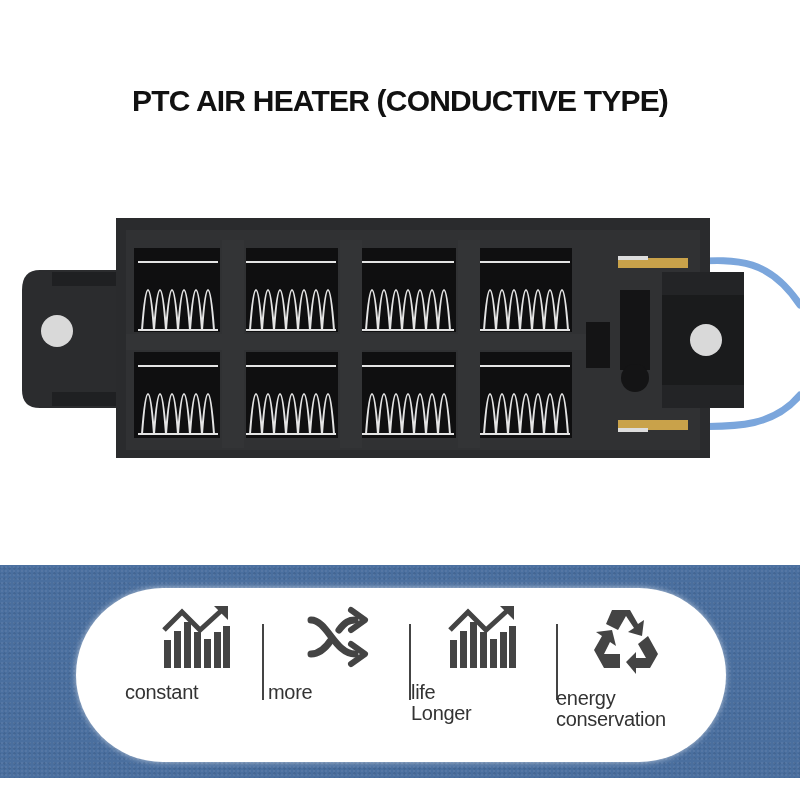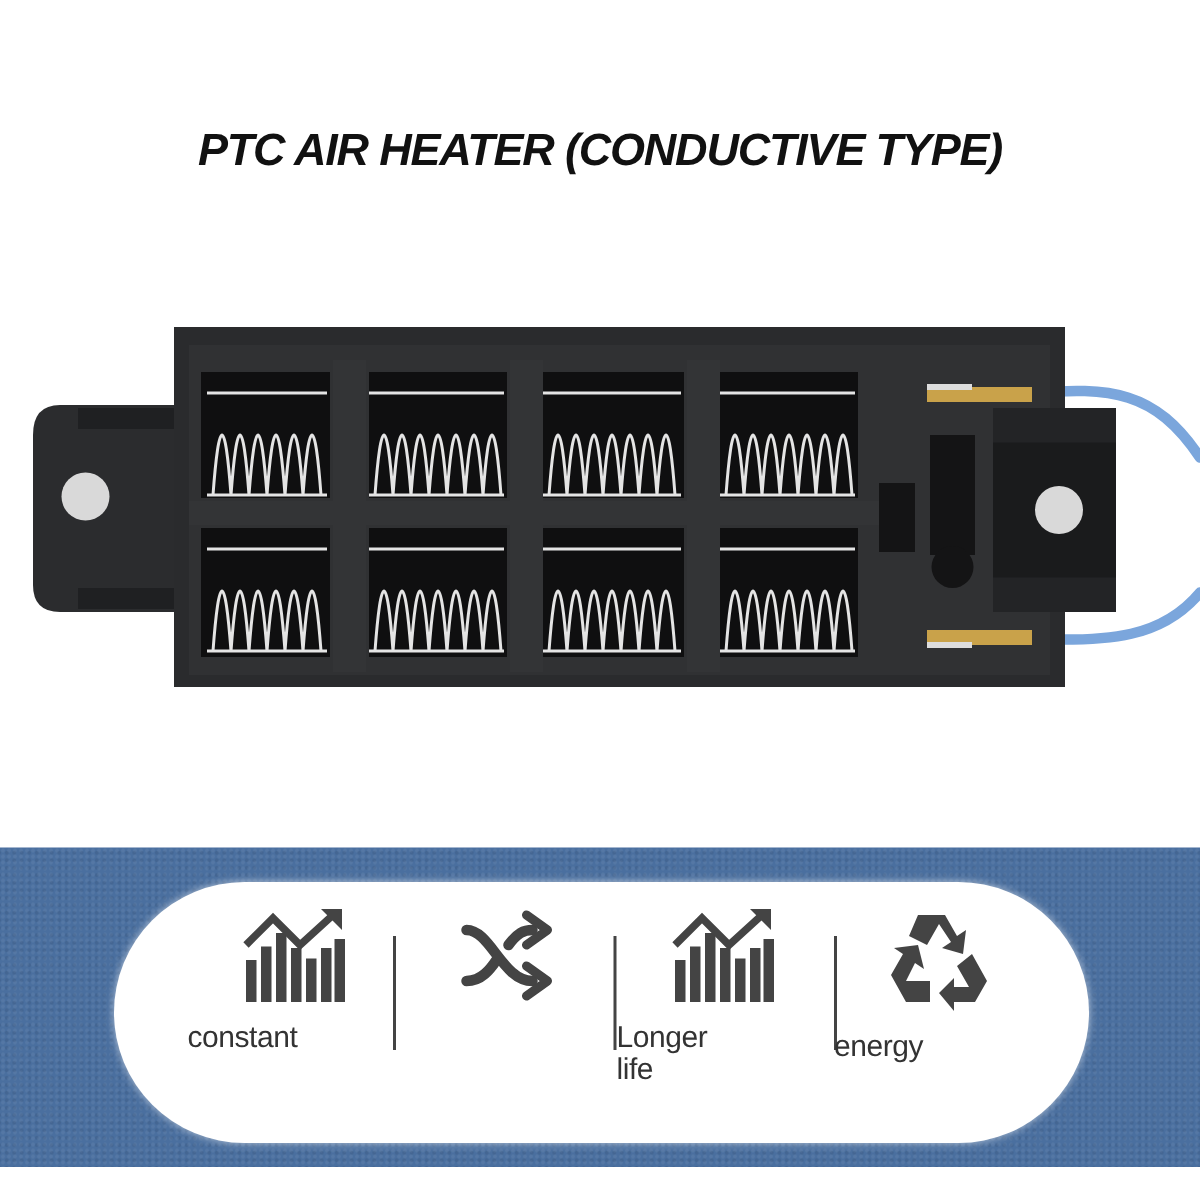--- a/index.html
+++ b/index.html
@@ -1,20 +1,20 @@
 <!DOCTYPE html>
 <html><head>
 <meta charset="utf-8">
 <style>
   html, body { margin:0; padding:0; }
   body { width:800px; height:800px; background:#ffffff; position:relative; overflow:hidden;
          font-family:"Liberation Sans", sans-serif; }
   .title { position:absolute; top:84px; left:0; width:800px; text-align:center;
            font-family:"Liberation Sans", sans-serif; font-weight:bold; font-size:30px;
-           letter-spacing:-0.8px; color:#111111;font-style:italic; }
+           letter-spacing:-0.8px; color:#111111; }
   
   .product { position:absolute; left:0; top:0; width:800px; height:560px; }
   
   .band { position:absolute; left:0; top:565px; width:800px; height:213px;
           background:#4a6f9f;
           background-image:
             radial-gradient(rgba(255,255,255,0.06) 1px, transparent 1.5px),
             radial-gradient(rgba(0,0,0,0.08) 1px, transparent 1.5px);
           background-size:4px 4px, 5px 5px; background-position:0 0, 2px 1px; }
   .pill { position:absolute; left:76px; top:588px; width:650px; height:174px;
@@ -117,51 +117,53 @@
 <div class="divider" style="left:262px;"></div>
 
 <div class="feature" style="left:268px;">
   <svg width="66" height="62" viewBox="0 0 66 62">
     <path d="M6,14 C22,14 30,48 50,48" stroke="#444" stroke-width="7" fill="none" stroke-linecap="round"></path>
     <path d="M6,48 C16,48 22,40 26,34 M34,24 C40,16 44,14 50,14" stroke="#444" stroke-width="7" fill="none" stroke-linecap="round"></path>
     <path d="M46,4 L60,14 L46,24" stroke="#444" stroke-width="6" fill="none" stroke-linecap="round" stroke-linejoin="round"></path>
     <path d="M46,38 L60,48 L46,58" stroke="#444" stroke-width="6" fill="none" stroke-linecap="round" stroke-linejoin="round"></path>
   </svg>
   <div class="label">
+    <div>more</div>
   </div>
 </div>
 
 <div class="divider" style="left:409px;"></div>
 
 <div class="feature" style="left:411px;">
   <svg width="70" height="62" viewBox="0 0 70 62">
     <g fill="#444">
       <rect x="4" y="34" width="7" height="28"></rect>
         <rect x="14" y="25" width="7" height="37"></rect>
       <rect x="24" y="16" width="7" height="46"></rect>
         <rect x="34" y="26" width="7" height="36"></rect>
       <rect x="44" y="33" width="7" height="29"></rect>
         <rect x="54" y="26" width="7" height="36"></rect>
       <rect x="63" y="20" width="7" height="42"></rect>
     </g>
     <path d="M4,24 L22,6 L40,24 L62,4" stroke="#444" stroke-width="5" fill="none"></path>
     <path d="M54,0 L68,0 L68,14 Z" fill="#444"></path>
   </svg>
   <div class="label">
+    <div>life</div>
     <div>Longer</div>
-    <div>life</div>
   </div>
 </div>
 
 <div class="divider" style="left:556px;"></div>
 
 <div class="feature" style="left:556px;">
   <svg width="72" height="68" viewBox="0 0 72 68">
     <g fill="#444">
       <path d="M22,4 L40,4 L48,18 L54,14 L52,30 L38,26 L44,22 L36,10 L28,24 L16,18 Z"></path>
       <path d="M58,30 L68,48 L60,62 L46,62 L46,68 L36,56 L46,46 L46,52 L56,52 L48,38 Z"></path>
       <path d="M4,44 L12,30 L6,26 L22,24 L26,40 L20,36 L14,48 L30,48 L30,62 L14,62 Z"></path>
     </g>
   </svg>
   <div class="label">
     <div>energy</div>
+    <div>conservation</div>
   </div>
 </div>
 
 </body></html>

